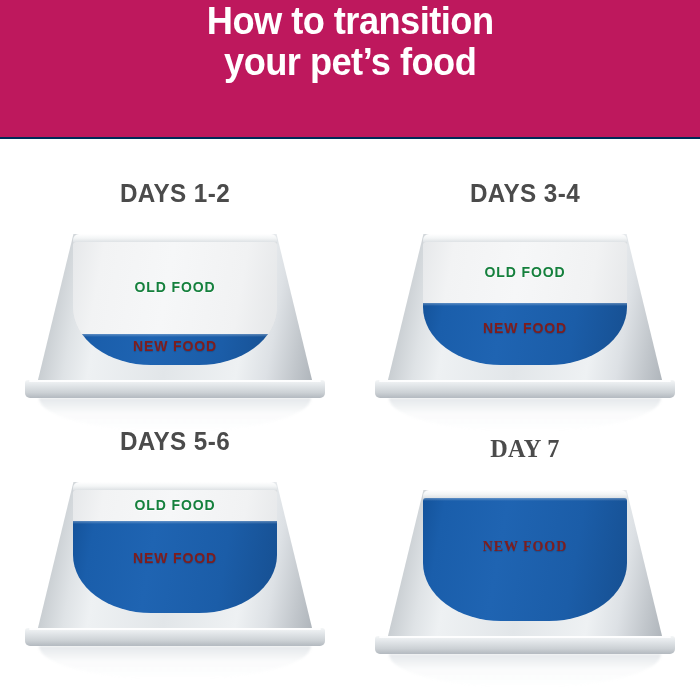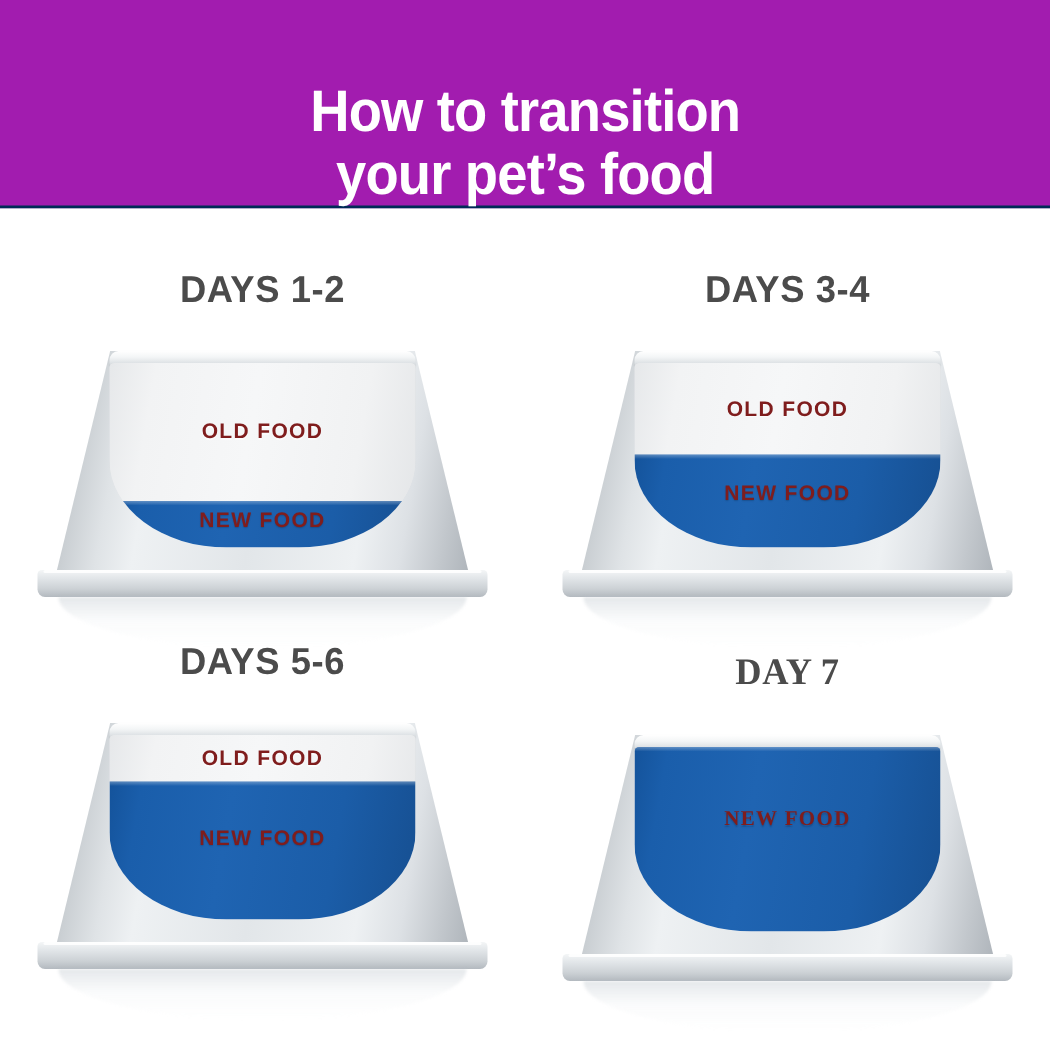--- a/index.html
+++ b/index.html
@@ -15,23 +15,23 @@
     background: #ffffff;
     position: relative;
   }
 
   
   .header {
     position: absolute;
     left: 0; top: 0;
     width: 700px;
     height: 139px;
-    background: #a21caf;
+    background: #be185d;
     display: flex;
-    align-items: flex-end;
+    align-items: flex-start;
     justify-content: center;
     border-bottom: 2px solid #002a57;
   }
   .header-title {
     color: #ffffff;
     font-family: "Liberation Sans", sans-serif;
     font-weight: bold;
     font-size: 39px;
     line-height: 1.06;
     text-align: center;
@@ -157,21 +157,21 @@
     position: absolute;
     left: 0;
     width: 100%;
     text-align: center;
     font-weight: bold;
     font-size: 14px;
     letter-spacing: 0.9px;
     z-index: 4;
   }
   .label-old {
-    color: #7f1d1d;
+    color: #15803d;
     text-shadow: 0 1px 0 rgba(255,255,255,0.6);
   }
   .label-new {
     color: #7f1d1d;
     text-shadow: 0 1px 1px rgba(0,0,0,0.18);
   }
 
   
   .bowl-foot {
     position: absolute;

